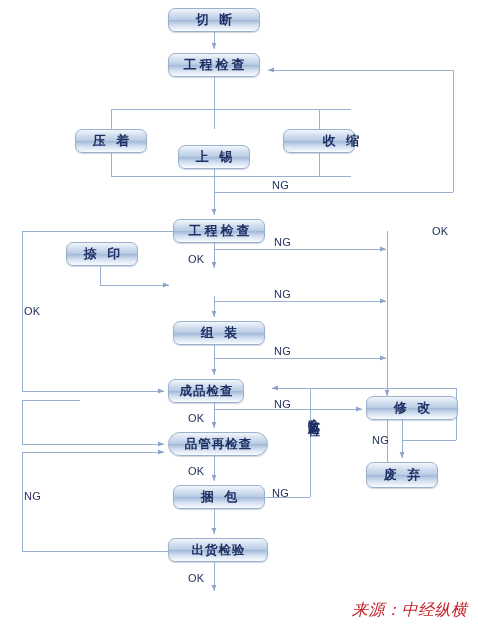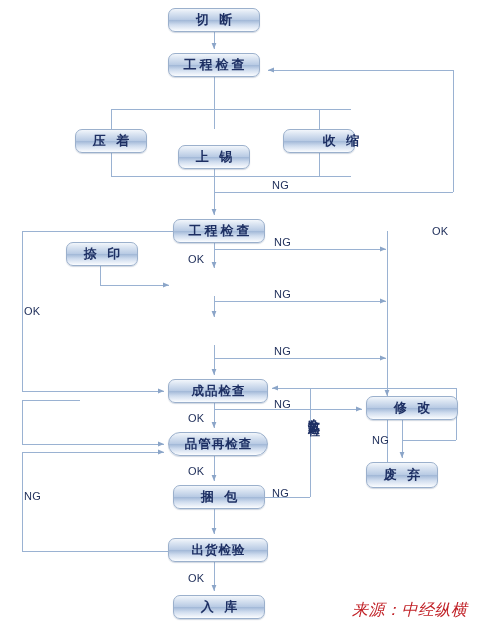--- a/index.html
+++ b/index.html
@@ -152,30 +152,30 @@
 
   <div class="node" style="left:178px;top:129px;width:72px;height:24px;margin-top:16px;">上  锡</div>
 
   <div class="node" style="left:283px;top:129px;width:72px;height:24px;padding-left:44px;">收  缩</div>
 
   <div class="node" style="left:173px;top:219px;width:92px;height:24px;">工程检查</div>
 
   <div class="node" style="left:66px;top:242px;width:72px;height:24px;">捺  印</div>
 
 
+  <div class="node" style="left:173px;top:321px;width:92px;height:24px;">组  装</div>
 
-  <div class="node small" style="left:168px;top:379px;width:100px;height:24px;">成品检查</div>
+  <div class="node small" style="left:168px;top:379px;width:76px;height:24px;">成品检查</div>
 
   <div class="node small" style="left:168px;top:432px;width:100px;height:24px;border-radius:12px;">品管再检查</div>
 
   <div class="node" style="left:173px;top:485px;width:92px;height:24px;">捆  包</div>
 
   <div class="node small" style="left:168px;top:538px;width:100px;height:24px;">出货检验</div>
 
-  <div class="node" style="left:173px;top:595px;width:92px;height:24px;">入  库</div>
 
   <div class="node" style="left:366px;top:396px;width:92px;height:24px;">修  改</div>
 
   <div class="node" style="left:366px;top:462px;width:72px;height:26px;">废  弃</div>
 
   <div class="lbl" style="left:272px;top:179px;">NG</div>
   <div class="lbl" style="left:432px;top:225px;">OK</div>
   <div class="lbl" style="left:274px;top:236px;">NG</div>
   <div class="lbl" style="left:188px;top:253px;">OK</div>
   <div class="lbl" style="left:274px;top:288px;">NG</div>

